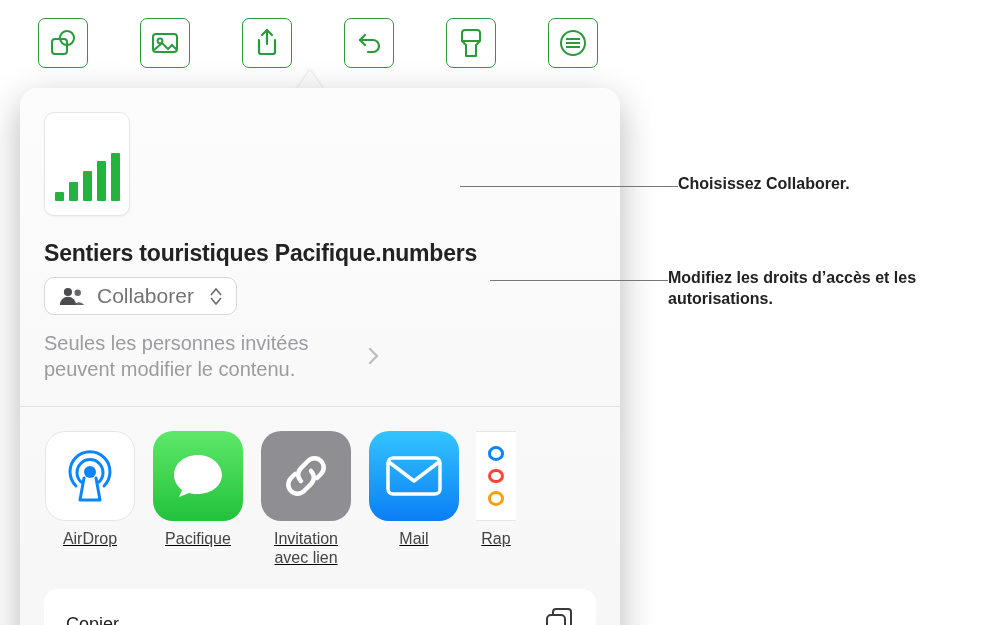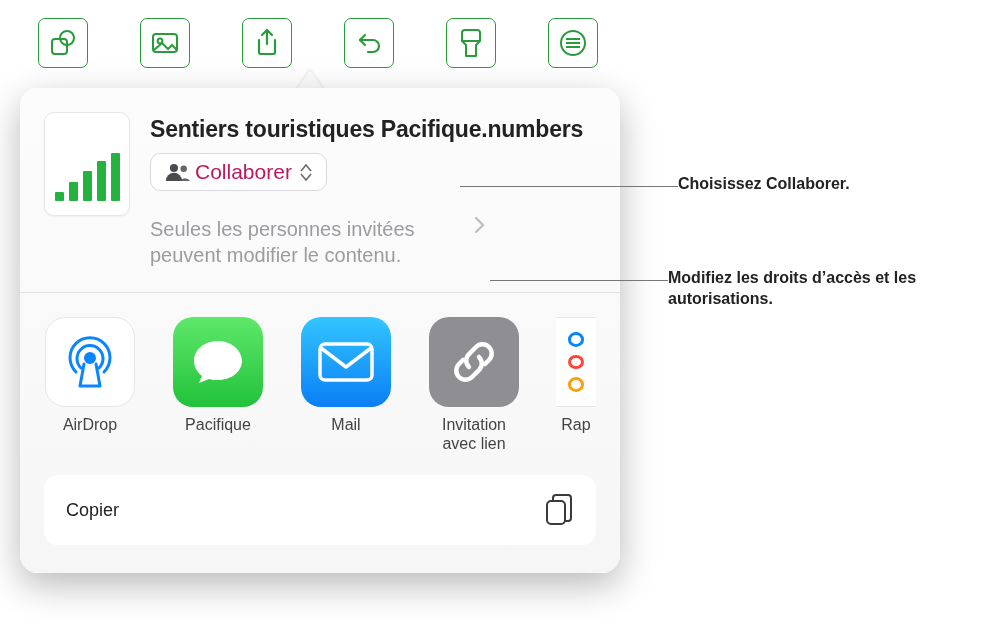--- a/index.html
+++ b/index.html
@@ -22,52 +22,52 @@
     filter: drop-shadow(0 -1px 1px rgba(0,0,0,0.12));
   }
   .share-sheet {
     position:absolute; left:20px; top:88px; width:600px;
     background: linear-gradient(#fcfcfc,#f6f6f7);
     border-radius:18px;
     box-shadow:0 12px 36px rgba(0,0,0,0.28);
     padding:24px 0 0 0;
     overflow:hidden;
   }
-  .doc-row { display:flex; gap:20px; padding:0 24px 0 24px; align-items:flex-start;}
+  .doc-row { display:flex; gap:20px; padding:0 24px 0 24px; align-items:flex-start;flex-direction:column;}
   .doc-icon {
     width:86px; height:104px; background:#fff; border-radius:10px;
     border:1px solid #e6e6e6; position:relative;
     display:flex; align-items:flex-end; justify-content:flex-start;
     padding:14px 10px;
     box-shadow:0 1px 2px rgba(0,0,0,0.05);
   }
   .bars { display:flex; align-items:flex-end; gap:5px; height:48px;}
   .bars span{ display:block; width:9px; background:#26b23f; border-radius:1px;}
   .doc-meta { flex:1; min-width:0;}
   .doc-title { font-size:23px; font-weight:600; color:#222; letter-spacing:-0.2px; padding:4px 0 10px;}
   .collab-dd {
-    display:inline-flex; align-items:center; gap:4px;
+    display:inline-flex; align-items:center; gap:12px;
     border:1.6px solid #d8d8dc; border-radius:10px;
-    padding:6px 14px 6px 14px; color:#be185d; font-size:21px;
+    padding:6px 14px 6px 14px; color:#737373; font-size:21px;
     background:#fff;
   }
   .collab-dd svg.people{ width:26px; height:20px;}
   .collab-dd .caret{ display:flex; flex-direction:column; gap:1px; margin-left:4px;}
   .collab-dd .caret svg{ width:12px; height:8px;}
   .perm-line {
-    display:flex; align-items:flex-start; gap:4px;
-    margin-top:25px; cursor:pointer;
+    display:flex; align-items:center; gap:4px;
+    margin-top:15px; cursor:pointer;
   }
   .perm-line .ptxt{
     color:#9b9ba0; font-size:20px; line-height:1.3; max-width:320px;
   }
   .perm-line svg{ width:12px; height:18px; color:#bcbcc1; flex:0 0 auto;}
   .divider{ height:1px; background:#e2e2e5; margin-top:24px;}
   .apps-row{
-    display:flex; gap:36px; padding:24px 24px 22px 24px; overflow:hidden;
+    display:flex; gap:16px; padding:24px 24px 22px 24px; overflow:hidden;text-decoration:underline;
   }
   .app-cell{ width:92px; text-align:center; display:flex; flex-direction:column; align-items:center; gap:8px; flex:0 0 auto;}
   .app-icon{
     width:90px; height:90px; border-radius:20px; display:flex; align-items:center; justify-content:center; color:#fff;
   }
   .app-icon.airdrop{ background:#fff; border:1px solid #e6e6e6;}
   .app-icon.messages{ background:linear-gradient(#5ee86a,#22c23b);}
   .app-icon.mail{ background:linear-gradient(#33c5ff,#0a7ef5);}
   .app-icon.link{ background:#8e8e93;}
   .app-icon.reminder{ background:#fff; border:1px solid #e6e6e6; flex-direction:column; gap:8px; padding:14px 10px;}
@@ -201,37 +201,37 @@
     <div class="app-cell">
       <div class="app-icon messages">
         <svg width="56" height="50" viewBox="0 0 56 50">
           <path d="M28 4 C14 4 4 13 4 24 c0 6 3 11 8 15 l-3 7 10 -4 c3 1 6 1 9 1 c14 0 24 -9 24 -19 S42 4 28 4 Z" fill="#fff"></path>
         </svg>
       </div>
       <div class="app-label">Pacifique</div>
     </div>
 
     <div class="app-cell">
+      <div class="app-icon link">
+        <svg width="54" height="54" viewBox="0 0 54 54" fill="none" stroke="#fff" stroke-width="4.5" stroke-linecap="round">
+          <path d="M22 32 a9 9 0 0 1 0 -13 l7 -7 a9 9 0 0 1 13 13 l-4 4"></path>
+          <path d="M32 22 a9 9 0 0 1 0 13 l-7 7 a9 9 0 0 1 -13 -13 l4 -4"></path>
+        </svg>
+      </div>
+      <div class="app-label">Invitation avec lien</div>
+    </div>
+
+    <div class="app-cell">
       <div class="app-icon mail">
         <svg width="58" height="42" viewBox="0 0 58 42" fill="none" stroke="#fff" stroke-width="3.5" stroke-linejoin="round">
           <rect x="3" y="3" width="52" height="36" rx="5"></rect>
           <path d="M4 7 L29 26 L54 7"></path>
         </svg>
       </div>
       <div class="app-label">Mail</div>
-    </div>
-
-    <div class="app-cell">
-      <div class="app-icon link">
-        <svg width="54" height="54" viewBox="0 0 54 54" fill="none" stroke="#fff" stroke-width="4.5" stroke-linecap="round">
-          <path d="M22 32 a9 9 0 0 1 0 -13 l7 -7 a9 9 0 0 1 13 13 l-4 4"></path>
-          <path d="M32 22 a9 9 0 0 1 0 13 l-7 7 a9 9 0 0 1 -13 -13 l4 -4"></path>
-        </svg>
-      </div>
-      <div class="app-label">Invitation avec lien</div>
     </div>
 
     <div class="app-cell" style="width:40px; overflow:hidden;">
       <div class="app-icon reminder">
         <span class="dot" style="border:3px solid #0a84ff"></span>
         <span class="dot" style="border:3px solid #ff453a"></span>
         <span class="dot" style="border:3px solid #ff9f0a"></span>
       </div>
       <div class="app-label">Rap</div>
     </div>

